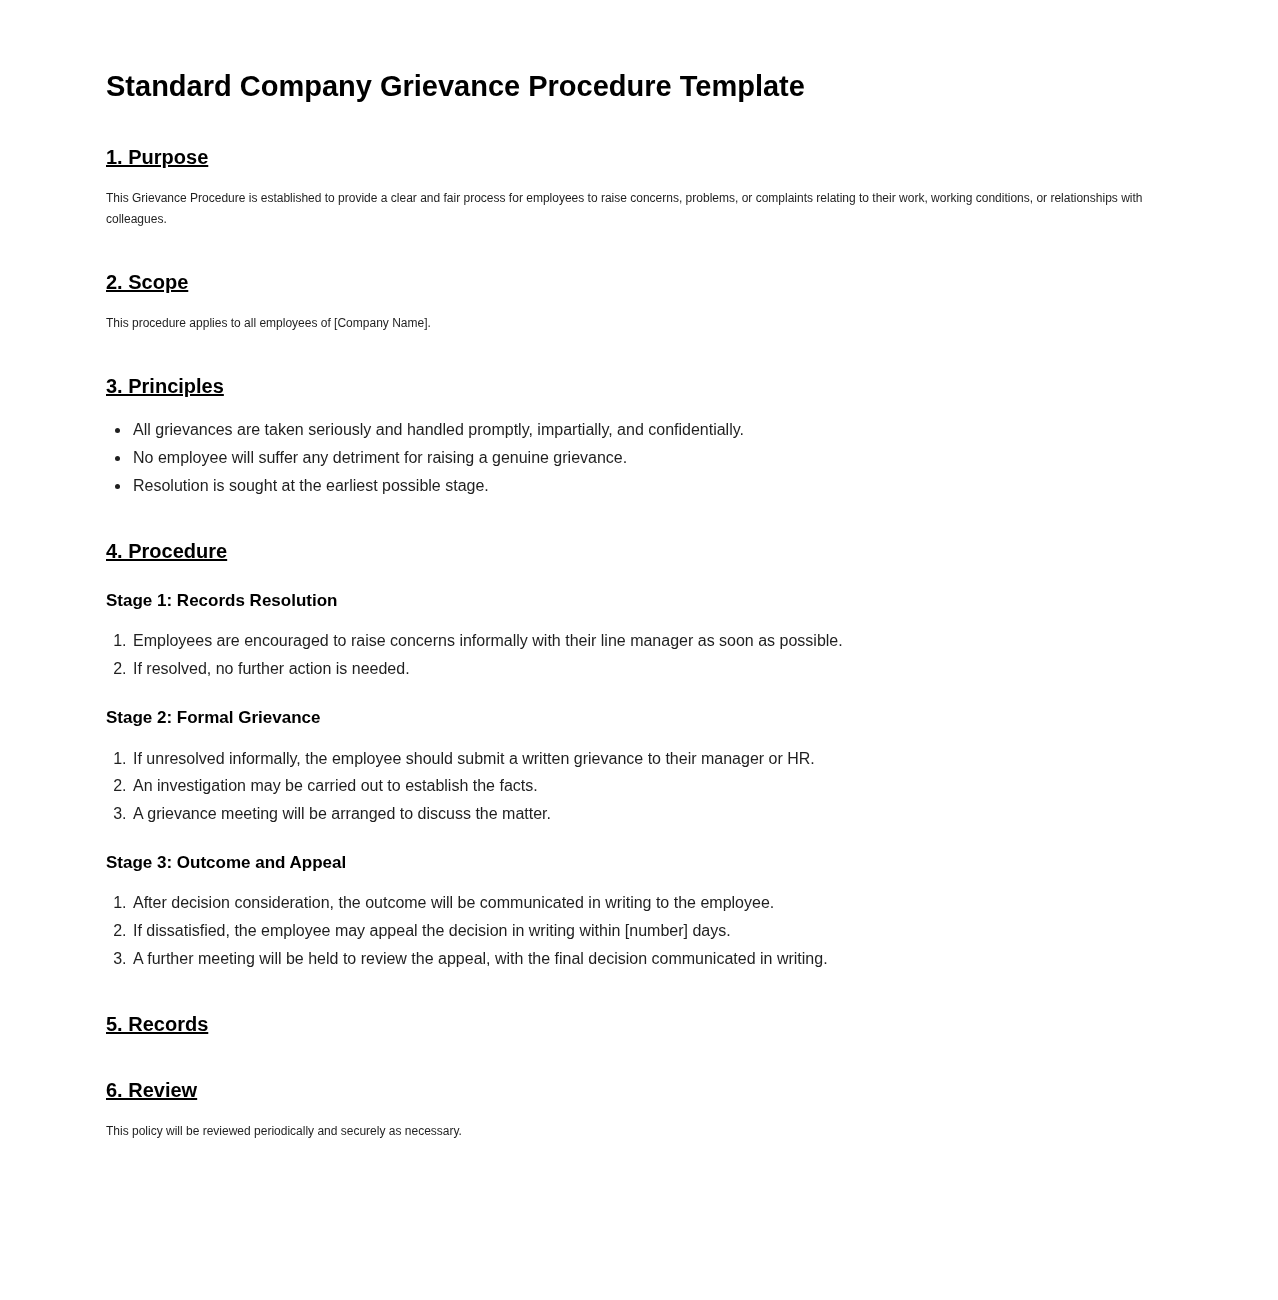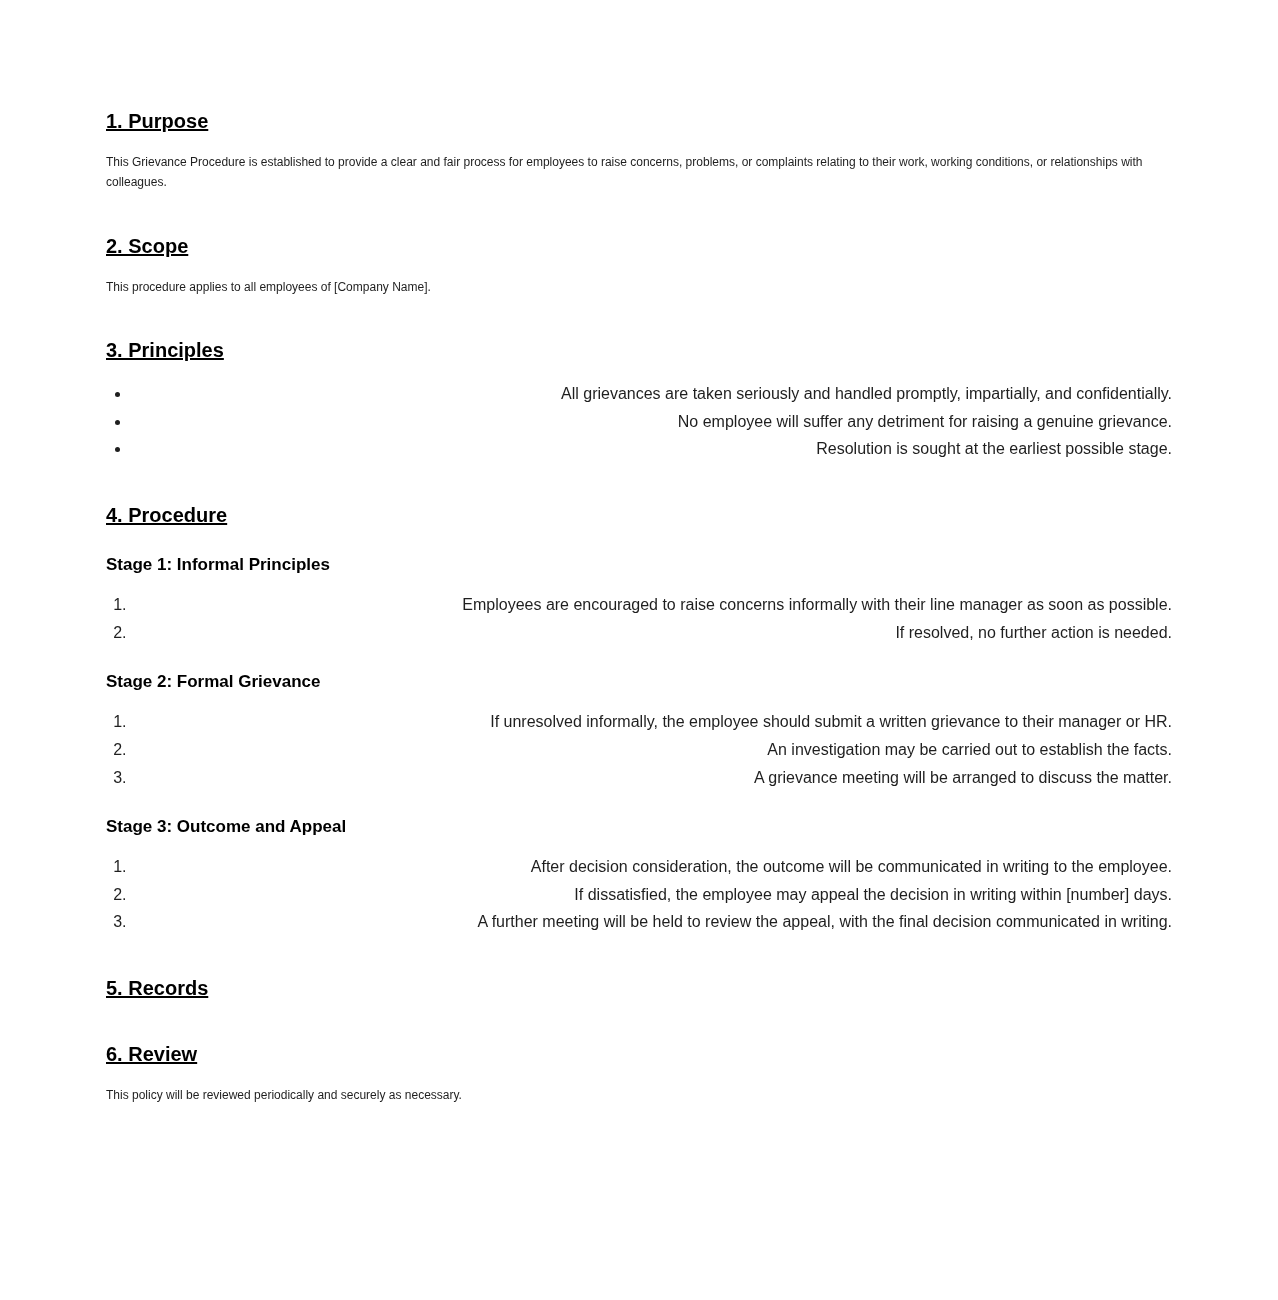--- a/index.html
+++ b/index.html
@@ -41,32 +41,32 @@
   p.body-text {
     font-size: 12px;
     line-height: 1.7;
     margin: 0 0 16px 0;
   }
   ul.bullet-list, ol.numbered-list {
     margin: 0 0 16px 0;
     padding-left: 25px;
     font-size: 16px;
     line-height: 1.6;
-    text-align: right;
   }
   ul.bullet-list li, ol.numbered-list li {
     margin: 2px 0;
     padding-left: 2px;
   }
 </style>
 </head>
 <body>
 
 <div class="page">
 
+  <h1 class="doc-title">Standard Company Grievance Procedure Template</h1>
 
   <section>
     <h2 class="section-heading">1. Purpose</h2>
     <p class="body-text">This Grievance Procedure is established to provide a clear and fair process for employees to raise concerns, problems, or complaints relating to their work, working conditions, or relationships with colleagues.</p>
   </section>
 
   <section>
     <h2 class="section-heading">2. Scope</h2>
     <p class="body-text">This procedure applies to all employees of [Company Name].</p>
   </section>
@@ -77,21 +77,21 @@
       <li>All grievances are taken seriously and handled promptly, impartially, and confidentially.</li>
       <li>No employee will suffer any detriment for raising a genuine grievance.</li>
       <li>Resolution is sought at the earliest possible stage.</li>
     </ul>
   </section>
 
   <section>
     <h2 class="section-heading">4. Procedure</h2>
 
     <div>
-      <h3 class="stage-heading">Stage 1: Informal Principles</h3>
+      <h3 class="stage-heading">Stage 1: Records Resolution</h3>
       <ol class="numbered-list">
         <li>Employees are encouraged to raise concerns informally with their line manager as soon as possible.</li>
         <li>If resolved, no further action is needed.</li>
       </ol>
     </div>
 
     <div>
       <h3 class="stage-heading">Stage 2: Formal Grievance</h3>
       <ol class="numbered-list">
         <li>If unresolved informally, the employee should submit a written grievance to their manager or HR.</li>

